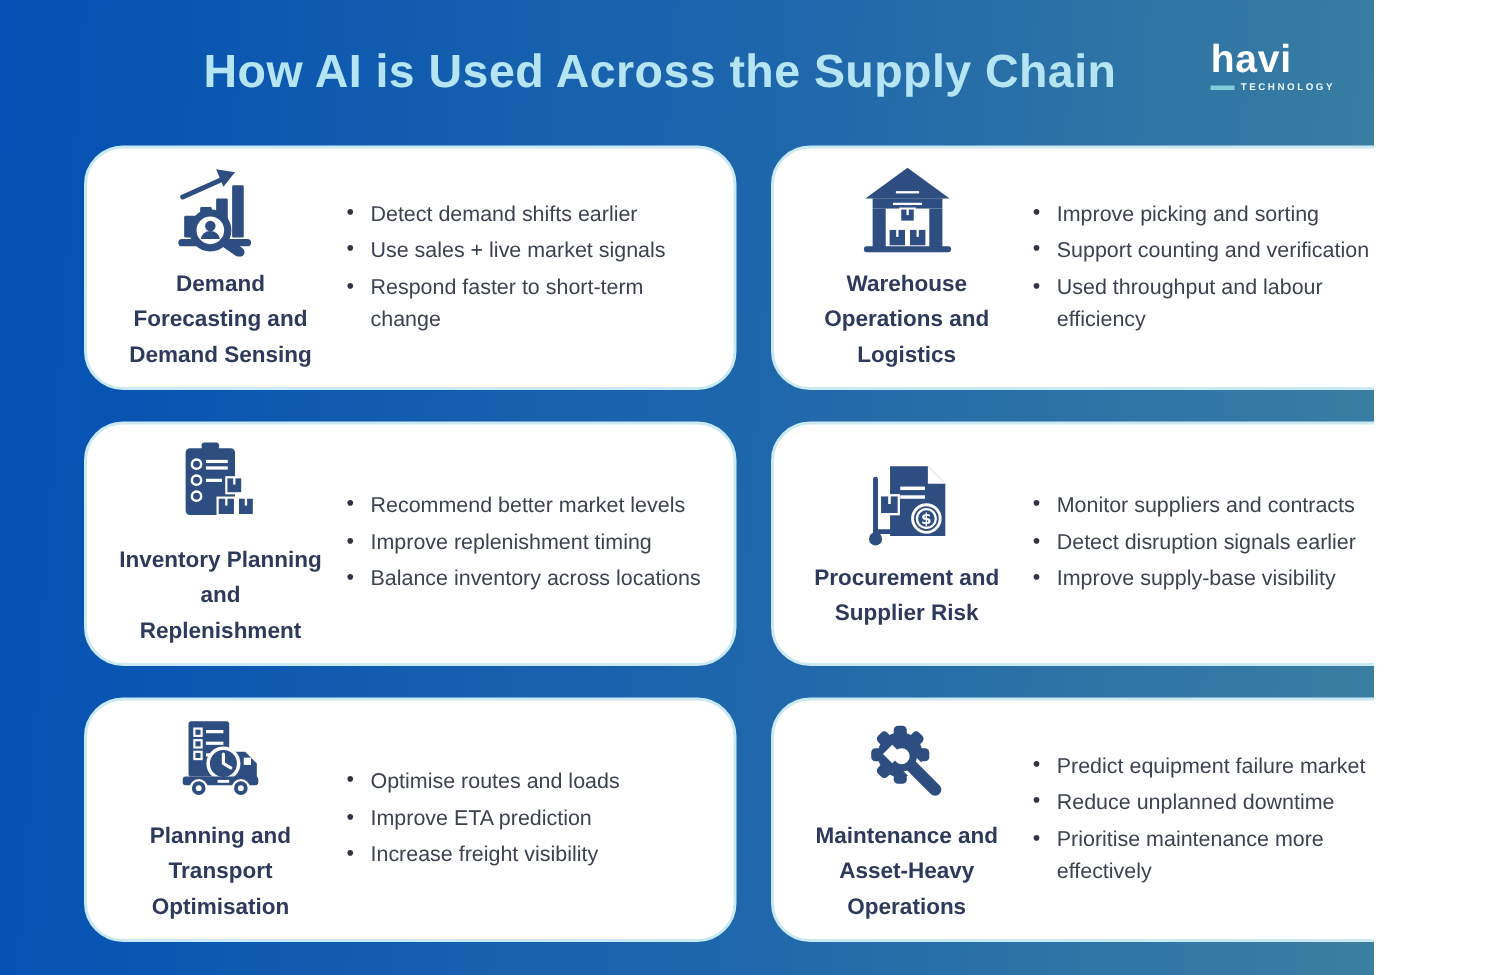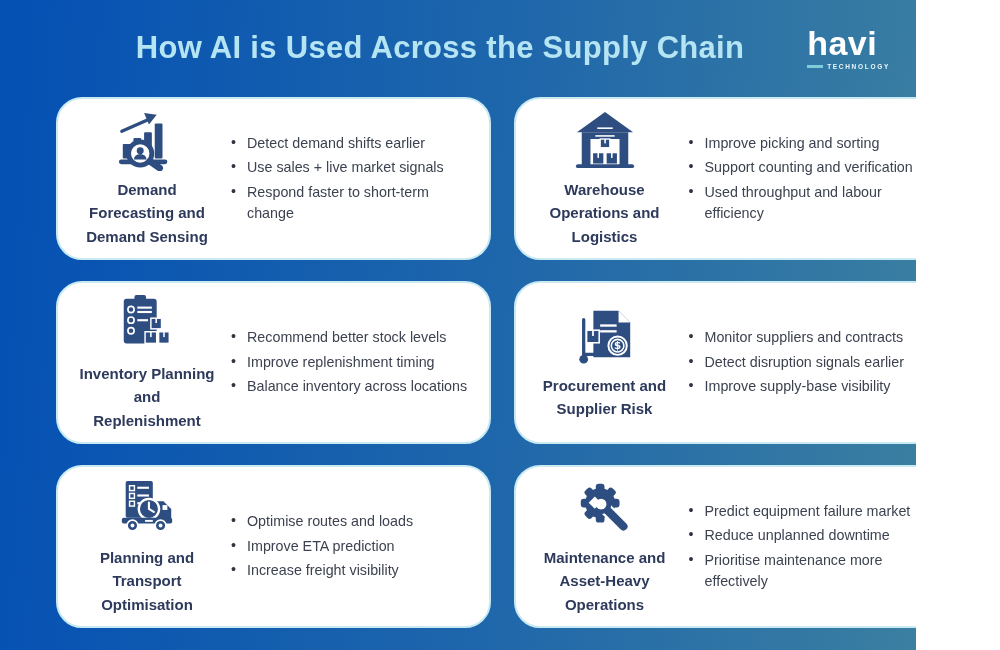--- a/index.html
+++ b/index.html
@@ -12,21 +12,21 @@
   }
 
   .header { position:absolute; top:0; left:0; width:100%; height:95px; }
   .page-title {
     position:absolute; top:30px; left:0; width:880px;
     text-align:center; font-size:31px; font-weight:bold;
     color:#b5e4f3; letter-spacing:.3px;
   }
 
   .logo { position:absolute; top:26px; right:26px; color:#ffffff; }
-  .logo-name { font-size:34px; font-weight:bold; letter-spacing:.5px; line-height:1; }
+  .logo-name { font-size:26px; font-weight:bold; letter-spacing:.5px; line-height:1; }
   .logo-tagline { display:flex; align-items:center; gap:4px; margin-top:3px; }
   .logo-bar { width:16px; height:3px; background:#7fcddb; }
   .logo-tag-text { font-size:6.5px; font-weight:bold; letter-spacing:1.7px; color:#e8f6fa; }
 
   .grid {
     position:absolute; left:56px; top:97px; width:892px;
     display:grid; grid-template-columns:1fr 1fr; column-gap:23px; row-gap:21px;
   }
   .card {
     height:163px; background:#ffffff; border:2px solid #c9e9f3;
@@ -144,21 +144,21 @@
             <rect x="30" y="40" width="12" height="12" stroke="#ffffff" stroke-width="1.5"></rect>
             <rect x="35.2" y="40" width="1.6" height="5.5" fill="#ffffff"></rect>
             <rect x="44" y="40" width="11" height="12" stroke="#ffffff" stroke-width="1.5"></rect>
             <rect x="48.7" y="40" width="1.6" height="5.5" fill="#ffffff"></rect>
           </svg>
         </span>
         <div class="card-title">Inventory Planning and Replenishment</div>
       </div>
       <div class="card-right">
         <ul class="bullets">
-          <li>Recommend better stock levels</li>
+          <li>Recommend better market levels</li>
           <li>Improve replenishment timing</li>
           <li>Balance inventory across locations</li>
         </ul>
       </div>
     </div>
 
     <div class="card">
       <div class="card-left">
         <span class="icon">
           <svg viewBox="0 0 64 64" xmlns="http://www.w3.org/2000/svg" fill="#2e4d80">

